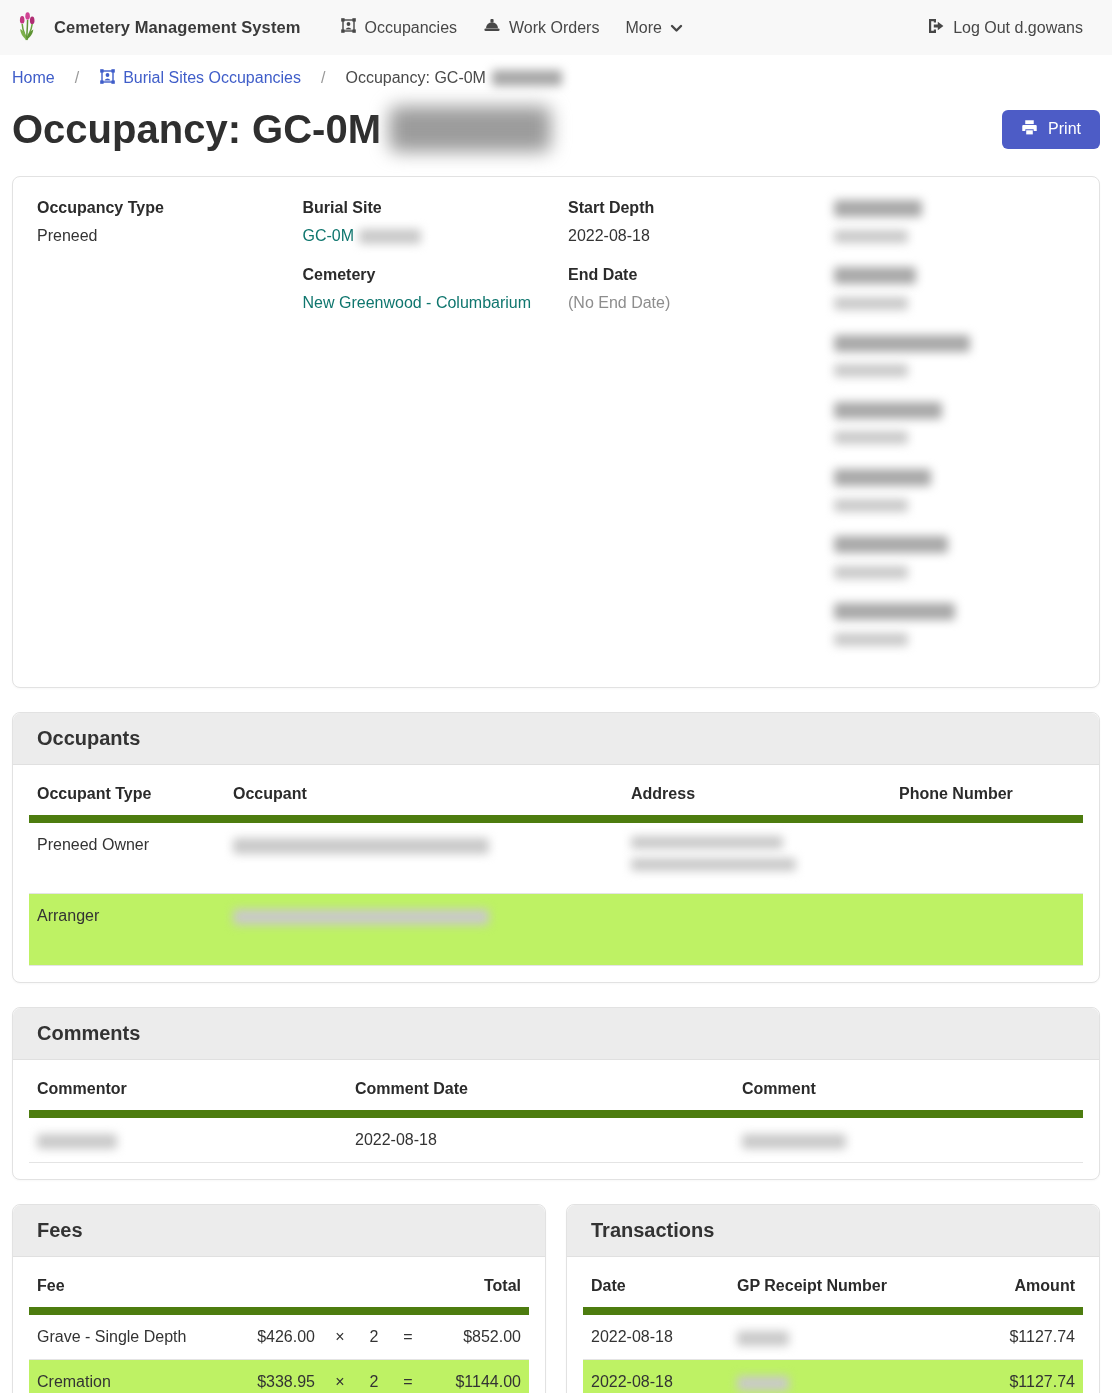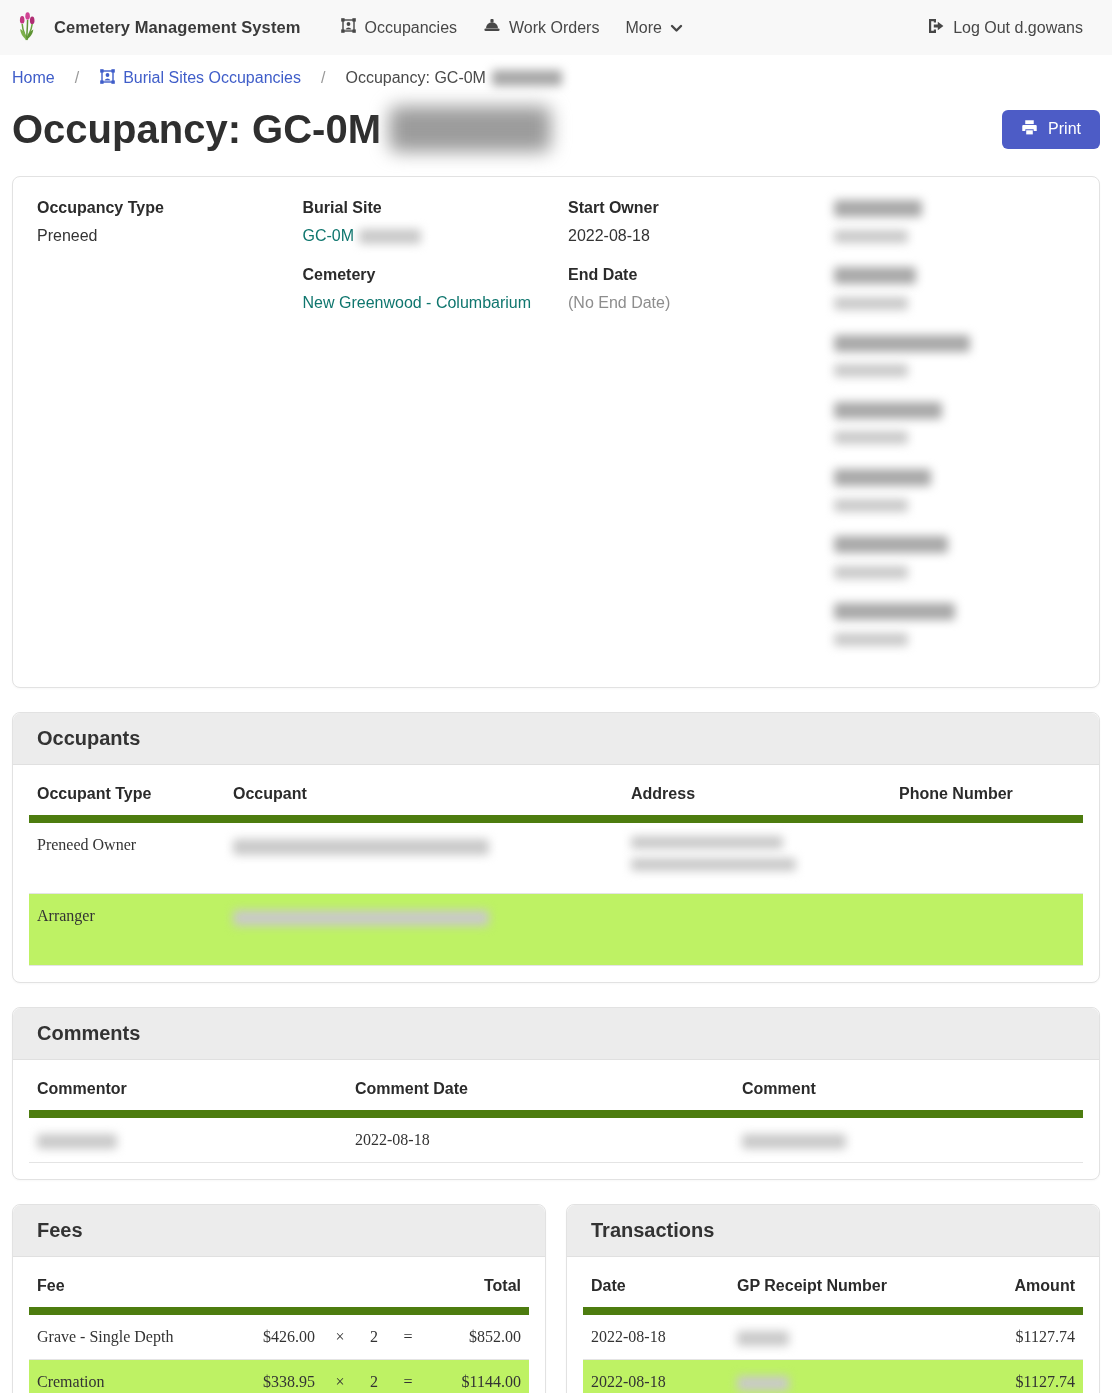--- a/index.html
+++ b/index.html
@@ -67,21 +67,21 @@
   .fvalue { color:#333; line-height:1.35; }
   .link { color:#0f766e; cursor:pointer; }
   .muted { color:#8d8d8d; }
 
   
   table { width:100%; border-collapse:collapse; font-size:16px; }
   th {
     text-align:left; font-weight:700; color:#2b2b2b;
     padding:12px 8px; border-bottom:8px solid #4d7c0f;
   }
-  td { padding:13px 8px; border-bottom:1px solid #e4e4e4; vertical-align:top; color:#333;font-family:Liberation Serif, serif; }
+  td { padding:13px 8px; border-bottom:1px solid #e4e4e4; vertical-align:top; color:#333; }
   tr.stripe td { background:#bef264; }
   .right { text-align:right; }
   .center { text-align:center; }
   .bold { font-weight:700; color:#2b2b2b; }
 
   
   .bottom-row { display:flex; gap:20px; align-items:flex-start; }
   .bottom-row .card { flex:1 1 0; margin-bottom:0; }
 
   
@@ -227,21 +227,21 @@
       <div class="fgroup">
         <div class="flabel">Cemetery</div>
         <div class="fvalue">
           <a class="link">New Greenwood - Columbarium</a>
         </div>
       </div>
     </div>
 
     <div>
       <div class="fgroup">
-        <div class="flabel">Start Owner</div>
+        <div class="flabel">Start Depth</div>
         <div class="fvalue">2022-08-18</div>
       </div>
       <div class="fgroup">
         <div class="flabel">End Date</div>
         <div class="fvalue muted">(No End Date)</div>
       </div>
     </div>
 
     <div>
       <div class="fgroup">

